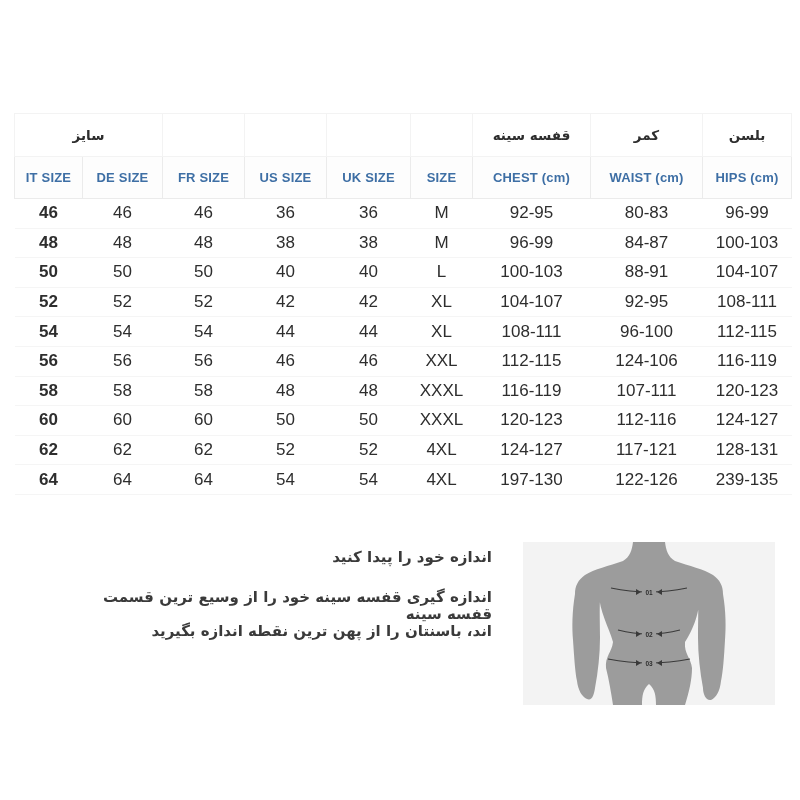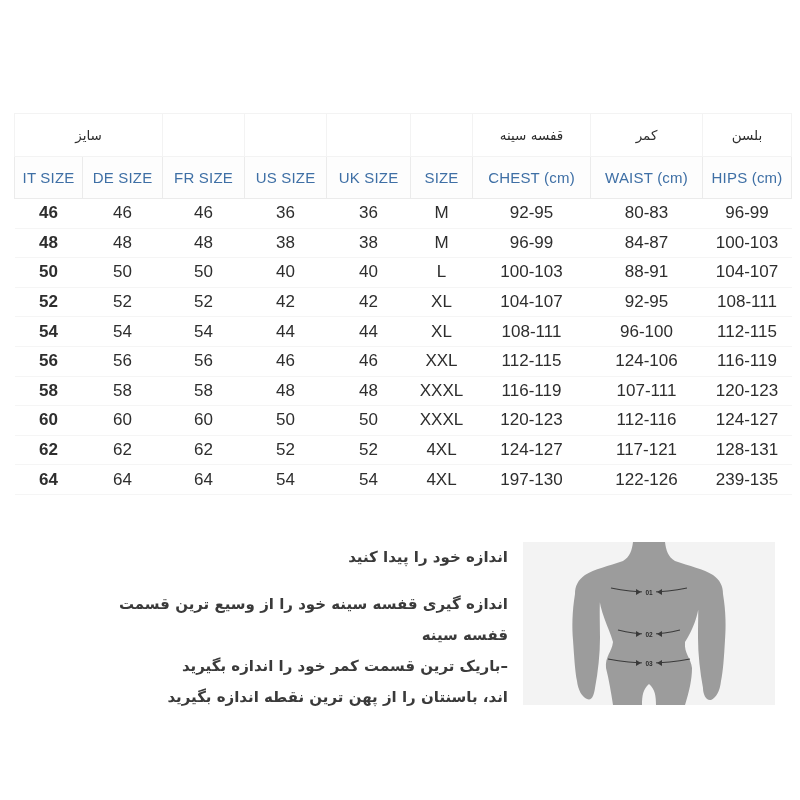--- a/index.html
+++ b/index.html
@@ -7,42 +7,42 @@
     width:800px;height:800px;background:#ffffff;position:relative;overflow:hidden;
     font-family:"Liberation Sans","DejaVu Sans",sans-serif;
   }
   
   .size-table{
     position:absolute;left:14px;top:113px;
     border-collapse:collapse;table-layout:fixed;width:777px;
   }
   .size-table td,.size-table th{padding:0;text-align:center;vertical-align:middle;}
   .label-row td{
-    height:42px;font-size:13.5px;font-weight:normal;color:#2e2e2e;
+    height:42px;font-size:13.5px;font-weight:bold;color:#2e2e2e;
     border:1px solid #f3f3f3;
     font-family:"DejaVu Sans","Liberation Sans",sans-serif;
   }
   .header-row th{
-    height:41px;font-size:15px;font-weight:normal;color:#3e6fa5;
+    height:41px;font-size:13px;font-weight:bold;color:#3e6fa5;
     border:1px solid #ebebeb;background:#fdfdfd;letter-spacing:.2px;
   }
   .size-table tbody td{
     height:28.6px;font-size:17px;color:#2e2e2e;
     border-bottom:1px solid #f5f5f5;
   }
   .size-table tbody td.col-it{font-weight:bold;}
   
   .instructions{
-    position:absolute;top:546px;right:292px;width:440px;
+    position:absolute;top:546px;right:308px;width:440px;
     direction:rtl;text-align:right;color:#3a3a3a;
     font-size:15px;font-weight:bold;
     font-family:"DejaVu Sans","Liberation Sans",sans-serif;
   }
   .instructions .title{line-height:22px;margin:0 0 21px 0;}
-  .instructions .line{line-height:31px;margin-left:16px;}
+  .instructions .line{line-height:17px;margin-left:16px;}
   
   .figure{position:absolute;left:523px;top:542px;width:252px;height:163px;}
   .figure svg{display:block;}
 </style>
 </head>
 <body>
 
 <table class="size-table">
   <colgroup>
     <col style="width:68px">
@@ -189,21 +189,20 @@
         <td>122-126</td>
         <td>239-135</td>
       </tr>
     </tbody>
 </table>
 
 <div class="instructions">
   <div class="title">اندازه خود را پیدا کنید</div>
   <div>
       <div class="line">اندازه گیری قفسه سینه خود را از وسیع ترین قسمت قفسه سینه</div>
-      <div class="line">–باریک ترین قسمت کمر خود را اندازه بگیرید</div>
       <div class="line">اند، باسنتان را از پهن ترین نقطه اندازه بگیرید</div>
     </div>
 </div>
 
 <div class="figure">
   <svg width="252" height="163" viewBox="0 0 252 163" xmlns="http://www.w3.org/2000/svg">
     <rect x="0" y="0" width="252" height="163" fill="#f3f3f3"></rect>
     <path fill="#9c9c9c" d="
       M110,0 L142,0
       C143,8 145,15 152,19

